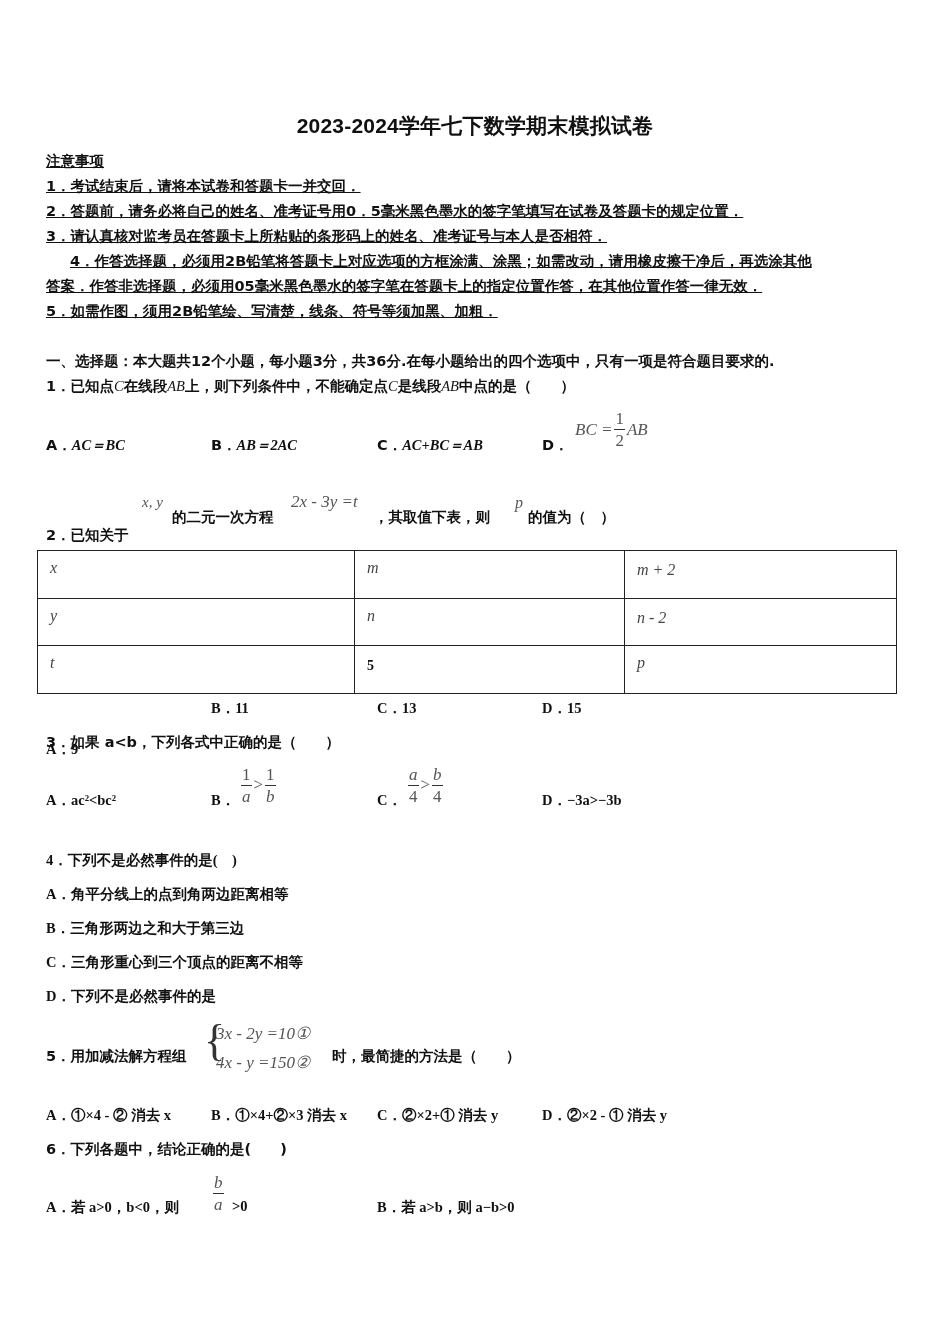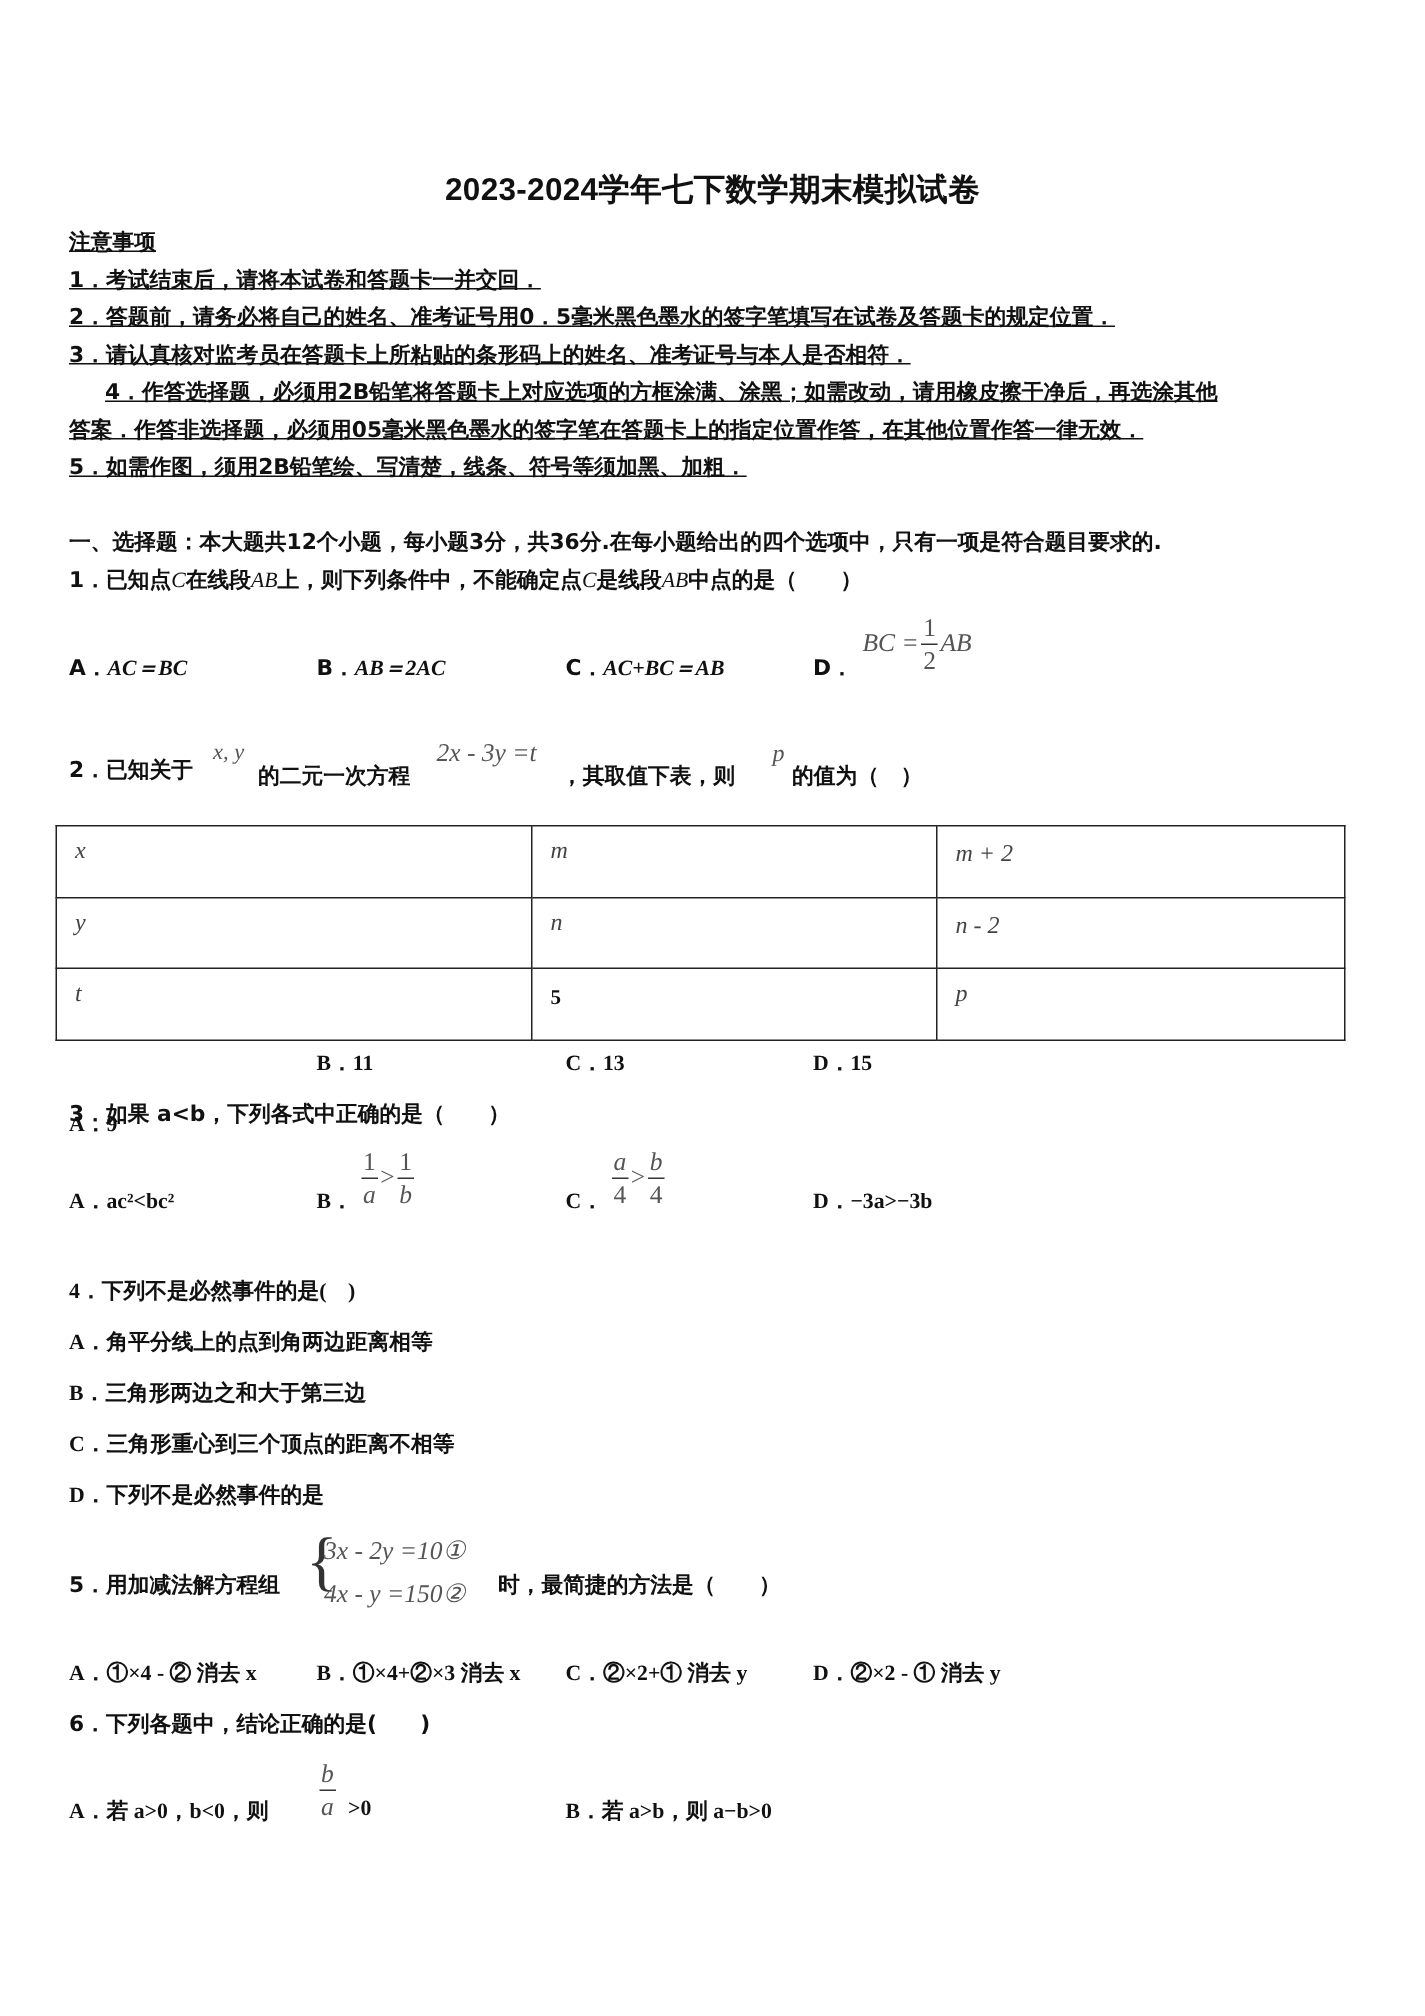--- a/index.html
+++ b/index.html
@@ -50,21 +50,21 @@
 <div class="opt" style="left:211px; top:436px;"><span>B．</span><span class="mi" style="font-weight:bold">AB＝2AC</span></div>
 <div class="opt" style="left:377px; top:436px;"><span>C．</span><span class="mi" style="font-weight:bold">AC+BC＝AB</span></div>
 <div class="opt" style="left:542px; top:436px;"><span>D．</span></div>
 <div class="abs gray" style="left:575px; top:410px; font-size:17px;">
   <span class="mi">BC =</span><span class="frac" style="margin:0 2px;">
       <span class="num">1</span>
       <span class="den">2</span>
     </span><span class="mi">AB</span>
 </div>
 
-<div class="abs line" style="top:504px;">
+<div class="abs line" style="top:526px;">
   <span>2．已知关于</span>
 </div>
 <div class="abs mi gray" style="left:142px; top:494px; font-size:15px;">x, y</div>
 <div class="abs line" style="left:172px; top:508px;">的二元一次方程</div>
 <div class="abs mi gray" style="left:291px; top:492px; font-size:17px;">2x - 3y =t</div>
 <div class="abs line" style="left:374px; top:508px;">，其取值下表，则</div>
 <div class="abs mi gray" style="left:515px; top:494px; font-size:16px;">p</div>
 <div class="abs line" style="left:528px; top:508px;">的值为（　）</div>
 
 <table class="q2">

